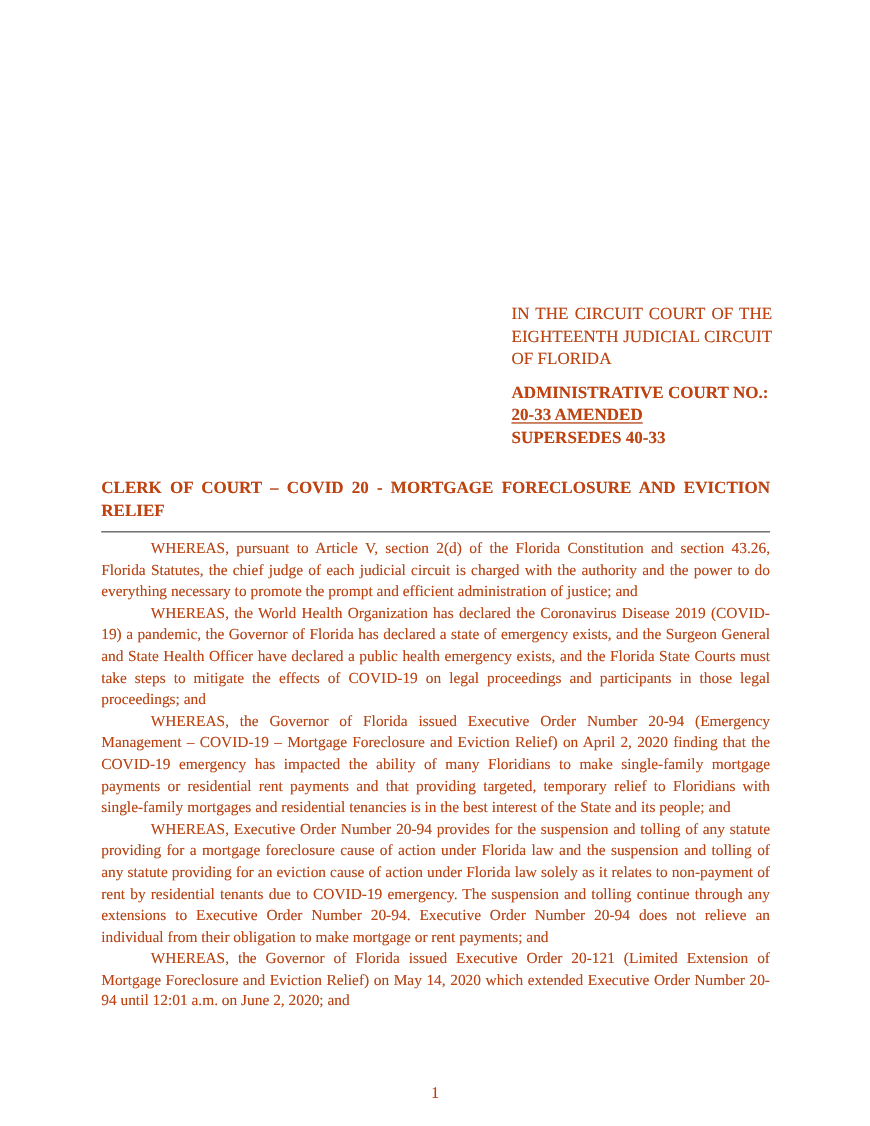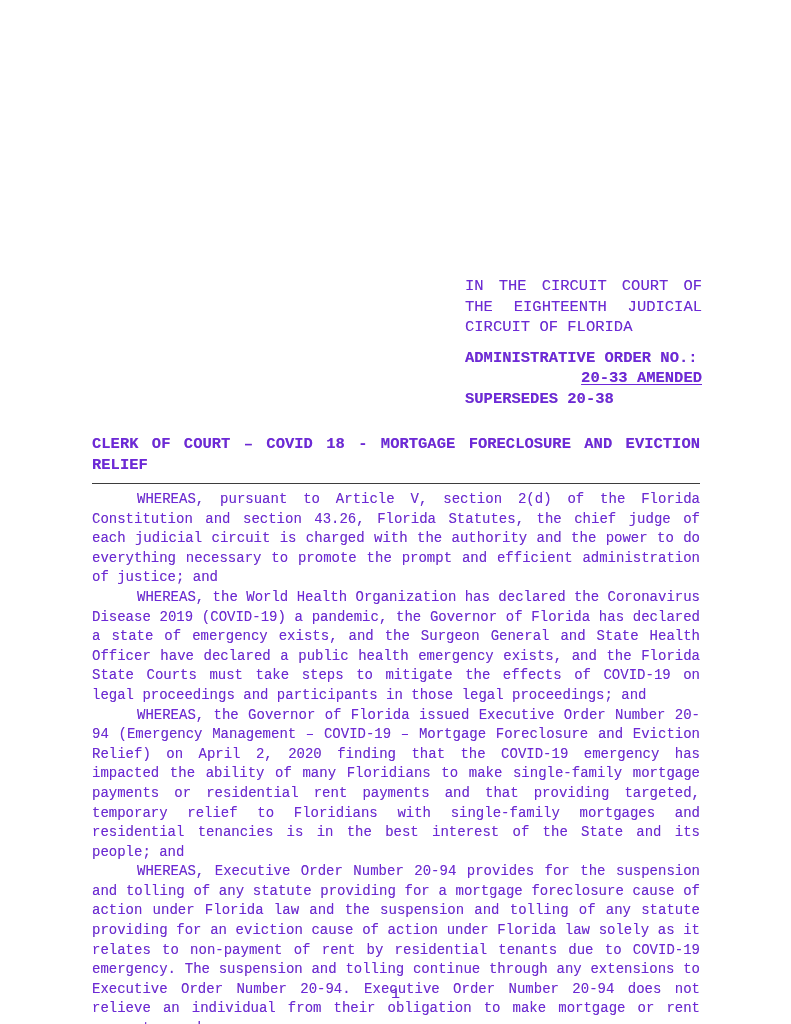--- a/index.html
+++ b/index.html
@@ -5,22 +5,22 @@
   html, body {
     margin: 0;
     padding: 0;
     background: #ffffff;
   }
   .page {
     position: relative;
     width: 791px;
     height: 1024px;
     background: #ffffff;
-    font-family: Liberation Mono, monospace;
-    color: #6d28d9;
+    font-family: Liberation Serif, serif;
+    color: #c2410c;
     text-shadow: 0 0 0.5px rgba(30,30,30,0.30);
     overflow: hidden;
   }
   
   .court-block {
     position: absolute;
     left: 465px;
     top: 276px;
     width: 237px;
     font-size: 15.5px;
@@ -33,21 +33,20 @@
   .order-block {
     margin-top: 10px;
     font-weight: bold;
   }
   .order-line {
     margin: 0;
   }
   .order-underlined {
     text-decoration: underline;
     text-underline-offset: 2px;
-    text-align: right;
   }
   
   .in-re {
     position: absolute;
     left: 92px;
     top: 434px;
     width: 608px;
     display: flex;
     font-weight: bold;
     font-size: 15.5px;
@@ -95,34 +94,35 @@
   }
 </style>
 </head>
 <body>
 
 <div class="page">
 
   <div class="court-block">
     <p class="court-name">IN THE CIRCUIT COURT OF THE EIGHTEENTH JUDICIAL CIRCUIT OF FLORIDA</p>
     <div class="order-block">
-      <p class="order-line">ADMINISTRATIVE ORDER NO.:</p>
+      <p class="order-line">ADMINISTRATIVE COURT NO.:</p>
       <p class="order-line order-underlined">20-33 AMENDED</p>
-      <p class="order-line">SUPERSEDES 20-38</p>
+      <p class="order-line">SUPERSEDES 40-33</p>
     </div>
   </div>
 
   <div class="in-re">
-    <span class="in-re-subject">CLERK OF COURT – COVID 18 - MORTGAGE FORECLOSURE AND EVICTION RELIEF</span>
+    <span class="in-re-subject">CLERK OF COURT – COVID 20 - MORTGAGE FORECLOSURE AND EVICTION RELIEF</span>
   </div>
 
   <div class="rule"></div>
 
   <div class="doc-body">
     <p>WHEREAS, pursuant to Article V, section 2(d) of the Florida Constitution and section 43.26, Florida Statutes, the chief judge of each judicial circuit is charged with the authority and the power to do everything necessary to promote the prompt and efficient administration of justice; and</p>
     <p>WHEREAS, the World Health Organization has declared the Coronavirus Disease 2019 (COVID-19) a pandemic, the Governor of Florida has declared a state of emergency exists, and the Surgeon General and State Health Officer have declared a public health emergency exists, and the Florida State Courts must take steps to mitigate the effects of COVID-19 on legal proceedings and participants in those legal proceedings; and</p>
     <p>WHEREAS, the Governor of Florida issued Executive Order Number 20-94 (Emergency Management – COVID-19 – Mortgage Foreclosure and Eviction Relief) on April 2, 2020 finding that the COVID-19 emergency has impacted the ability of many Floridians to make single-family mortgage payments or residential rent payments and that providing targeted, temporary relief to Floridians with single-family mortgages and residential tenancies is in the best interest of the State and its people; and</p>
     <p>WHEREAS, Executive Order Number 20-94 provides for the suspension and tolling of any statute providing for a mortgage foreclosure cause of action under Florida law and the suspension and tolling of any statute providing for an eviction cause of action under Florida law solely as it relates to non-payment of rent by residential tenants due to COVID-19 emergency. The suspension and tolling continue through any extensions to Executive Order Number 20-94. Executive Order Number 20-94 does not relieve an individual from their obligation to make mortgage or rent payments; and</p>
+    <p>WHEREAS, the Governor of Florida issued Executive Order 20-121 (Limited Extension of Mortgage Foreclosure and Eviction Relief) on May 14, 2020 which extended Executive Order Number 20-94 until 12:01 a.m. on June 2, 2020; and</p>
   </div>
 
   <div class="page-number">1</div>
 
 </div>
 
 </body></html>

